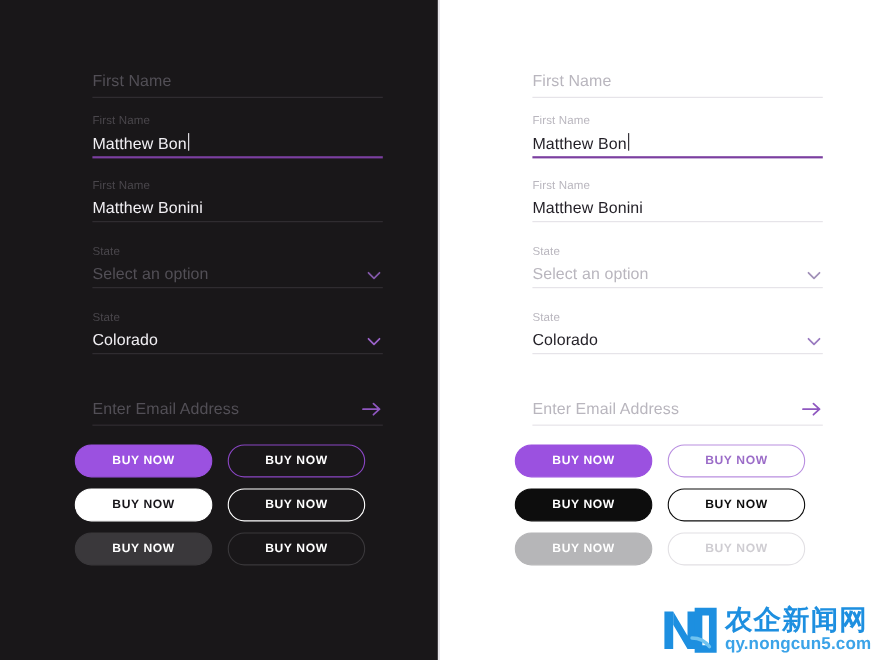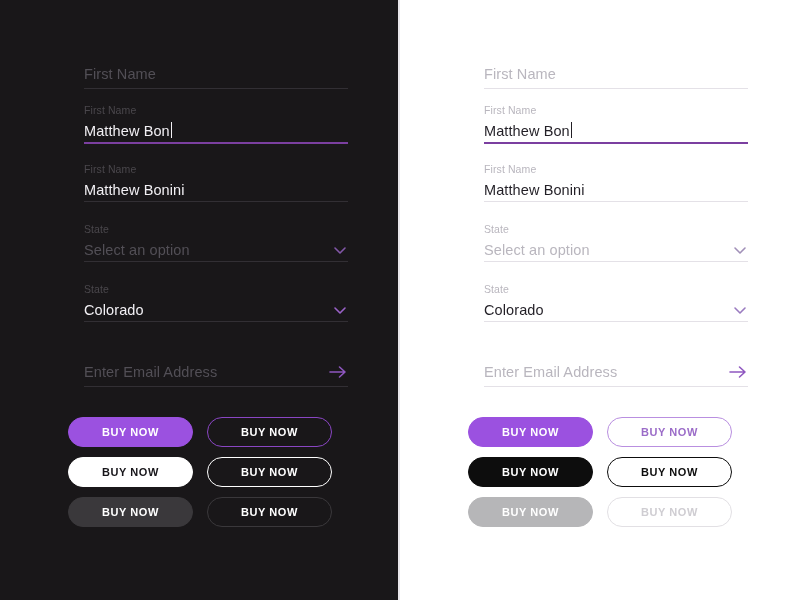--- a/index.html
+++ b/index.html
@@ -116,21 +116,21 @@
     display: block;
     flex: 0 0 auto;
   }
   .chevron-icon { width: 16px; height: 16px; margin-bottom: 2px; }
   .arrow-icon   { width: 20px; height: 16px; margin-bottom: 2px; }
 
   
   .btn-grid {
     position: absolute;
     left: 0;
-    top: 417px;
+    top: 404px;
     width: 264px;
   }
   .btn-row {
     display: flex;
     gap: 14px;
     margin-bottom: 10px;
   }
   .btn {
     width: 125px;
     height: 30px;
@@ -351,14 +351,26 @@
           <button class="btn btn-disabled-fill disabled">BUY NOW</button>
           <button class="btn btn-disabled-out disabled">BUY NOW</button>
         </div>
       </div>
 
     </div>
   </div>
 
   <div class="panel-divider"></div>
 
+  <div class="watermark">
+    <svg class="wm-mark" width="52" height="44" viewBox="0 0 52 44">
+      <path d="M3 40 L3 6 L11 6 L11 40 Z" fill="#1d8fe0"></path>
+      <path d="M11 6 L24 28 L24 6 L31 6 L31 40 L24 40 L11 18 Z" fill="#1d8fe0"></path>
+      <path d="M34 6 L47 6 L47 40 L34 40 Z" fill="none" stroke="#1d8fe0" stroke-width="7"></path>
+      <path d="M28 30 Q38 30 44 38" fill="none" stroke="#6fc3f0" stroke-width="3" stroke-linecap="round"></path>
+    </svg>
+    <div class="wm-text">
+      <div class="wm-cn">农企新闻网</div>
+      <div class="wm-url">qy.nongcun5.com</div>
+    </div>
+  </div>
 
 </div>
 
 </body></html>

